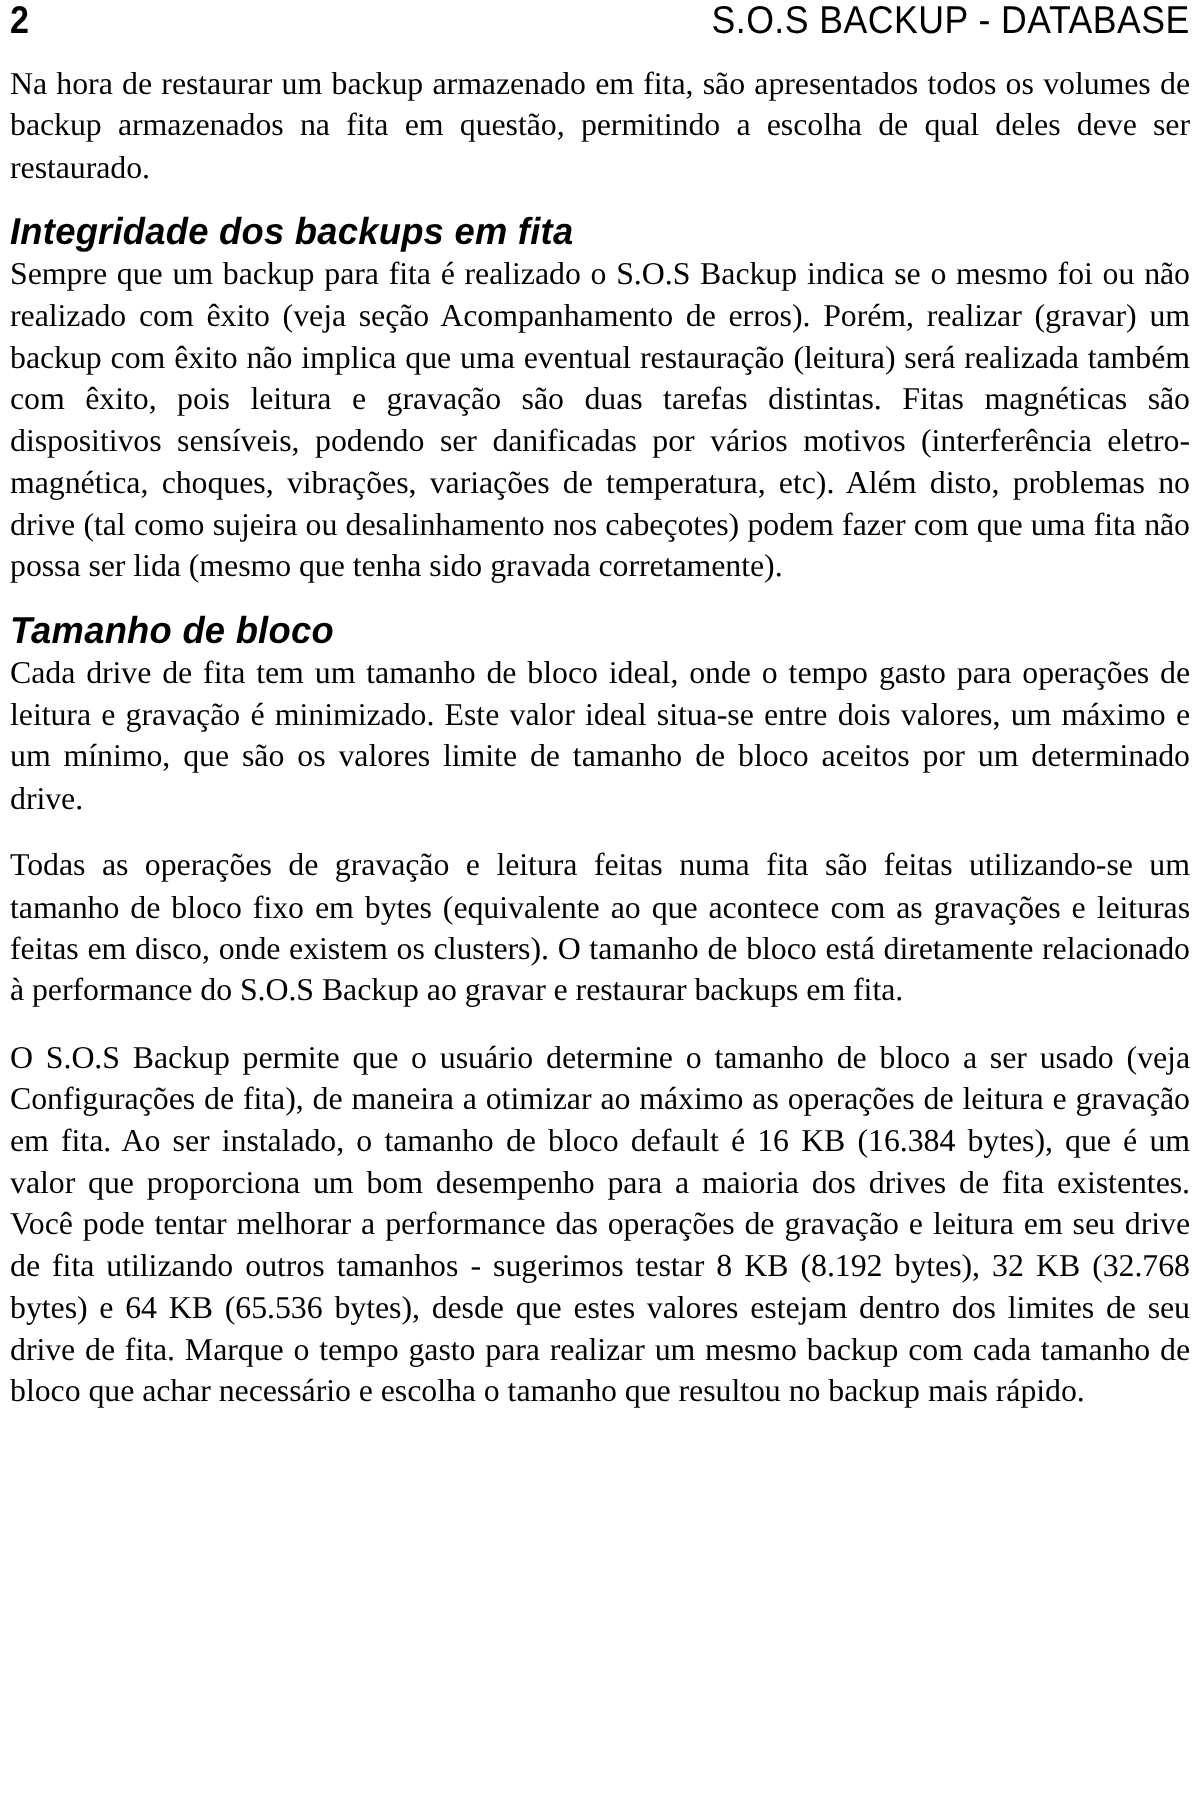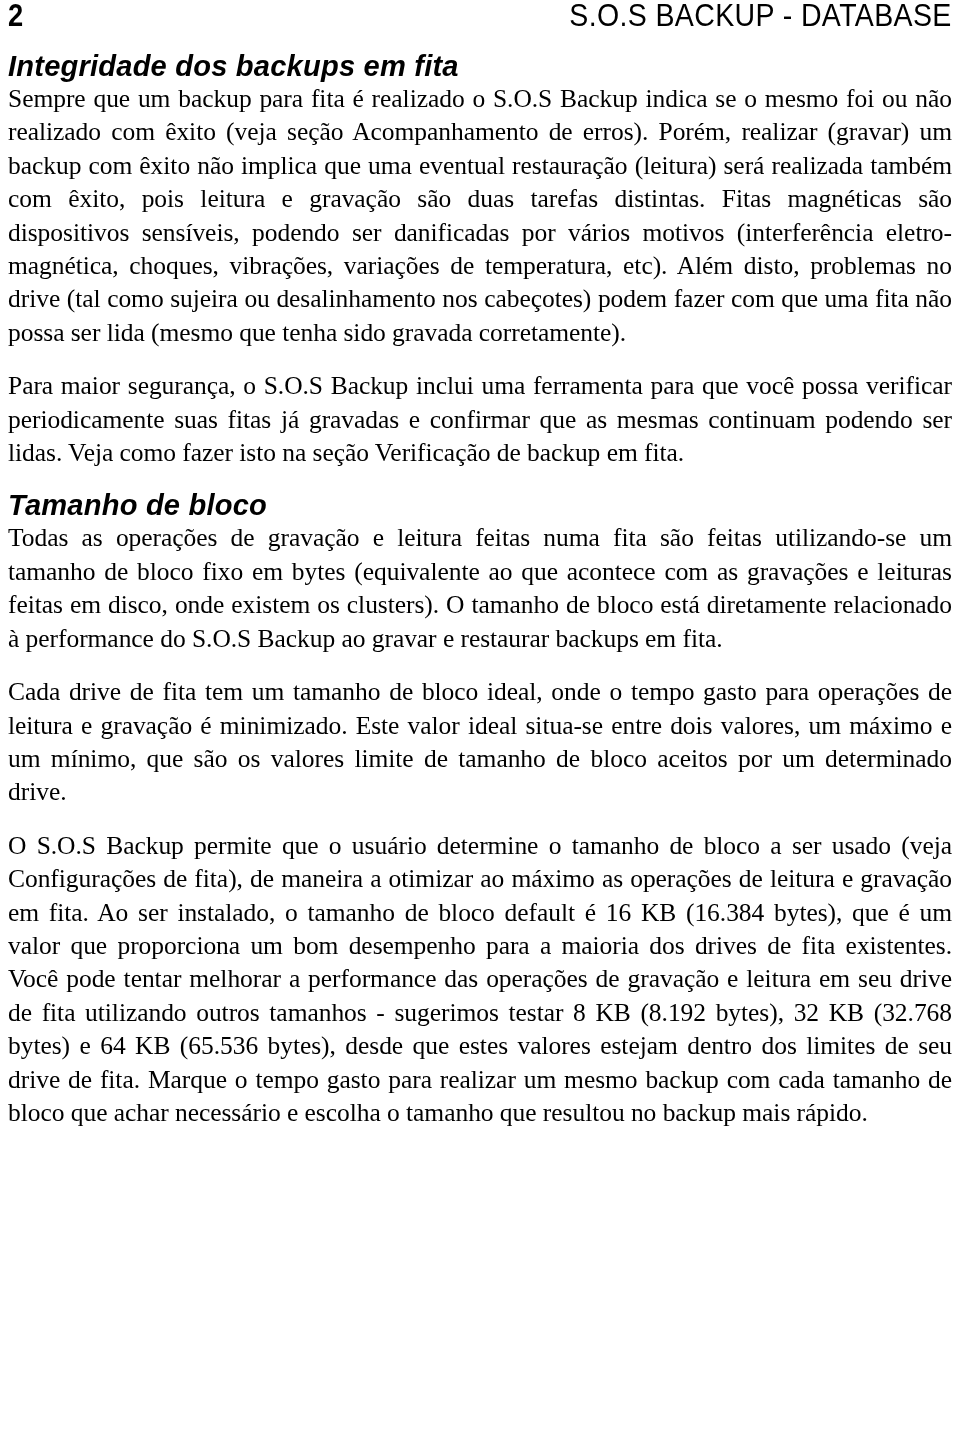--- a/index.html
+++ b/index.html
@@ -99,29 +99,29 @@
 
 <div class="page">
 
   <div class="page-header">
     <div class="page-number">2</div>
     <div class="header-title">S.O.S BACKUP - DATABASE</div>
   </div>
 
   <div class="body-text">
 
+    <p class="para">Na hora de restaurar um backup armazenado em fita, são apresentados todos os volumes de backup armazenados na fita em questão, permitindo a escolha de qual deles deve ser restaurado.</p>
 
     <h2 class="section-heading heading-block-1">Integridade dos backups em fita</h2>
 
     <p class="para"><span>Sempre que um backup para fita é realizado o S.O.S Backup indica se o mesmo foi ou não realizado com êxito (veja seção Acompanhamento de erros). Porém, </span><b>realizar (gravar) um backup com êxito não implica que uma eventual restauração (leitura) será realizada também com êxito</b><span>, pois leitura e gravação são duas tarefas distintas. Fitas magnéticas são dispositivos sensíveis, podendo ser danificadas por vários motivos (interferência eletro-magnética, choques, vibrações, variações de temperatura, etc). Além disto, problemas no drive (tal como sujeira ou desalinhamento nos cabeçotes) podem fazer com que uma fita não possa ser lida (mesmo que tenha sido gravada corretamente).</span></p>
 
-    <p class="para">Para maior segurança, o S.O.S Backup inclui uma ferramenta para que você possa verificar periodicamente suas fitas já gravadas e confirmar que as mesmas continuam podendo ser lidas. Veja como fazer isto na seção Verificação de backup em fita.</p>
 
     <h2 class="section-heading heading-block-2">Tamanho de bloco</h2>
 
+    <p class="para">Cada drive de fita tem um tamanho de bloco ideal, onde o tempo gasto para operações de leitura e gravação é minimizado. Este valor ideal situa-se entre dois valores, um máximo e um mínimo, que são os valores limite de tamanho de bloco aceitos por um determinado drive.</p>
+
     <p class="para">Todas as operações de gravação e leitura feitas numa fita são feitas utilizando-se um tamanho de bloco fixo em bytes (equivalente ao que acontece com as gravações e leituras feitas em disco, onde existem os clusters). O tamanho de bloco está diretamente relacionado à performance do S.O.S Backup ao gravar e restaurar backups em fita.</p>
-
-    <p class="para">Cada drive de fita tem um tamanho de bloco ideal, onde o tempo gasto para operações de leitura e gravação é minimizado. Este valor ideal situa-se entre dois valores, um máximo e um mínimo, que são os valores limite de tamanho de bloco aceitos por um determinado drive.</p>
 
     <p class="para tight">O S.O.S Backup permite que o usuário determine o tamanho de bloco a ser usado (veja Configurações de fita), de maneira a otimizar ao máximo as operações de leitura e gravação em fita. Ao ser instalado, o tamanho de bloco default é 16 KB (16.384 bytes), que é um valor que proporciona um bom desempenho para a maioria dos drives de fita existentes. Você pode tentar melhorar a performance das operações de gravação e leitura em seu drive de fita utilizando outros tamanhos - sugerimos testar 8 KB (8.192 bytes), 32 KB (32.768 bytes) e 64 KB (65.536 bytes), desde que estes valores estejam dentro dos limites de seu drive de fita. Marque o tempo gasto para realizar um mesmo backup com cada tamanho de bloco que achar necessário e escolha o tamanho que resultou no backup mais rápido.</p>
 
   </div>
 </div>
 
 </body></html>

